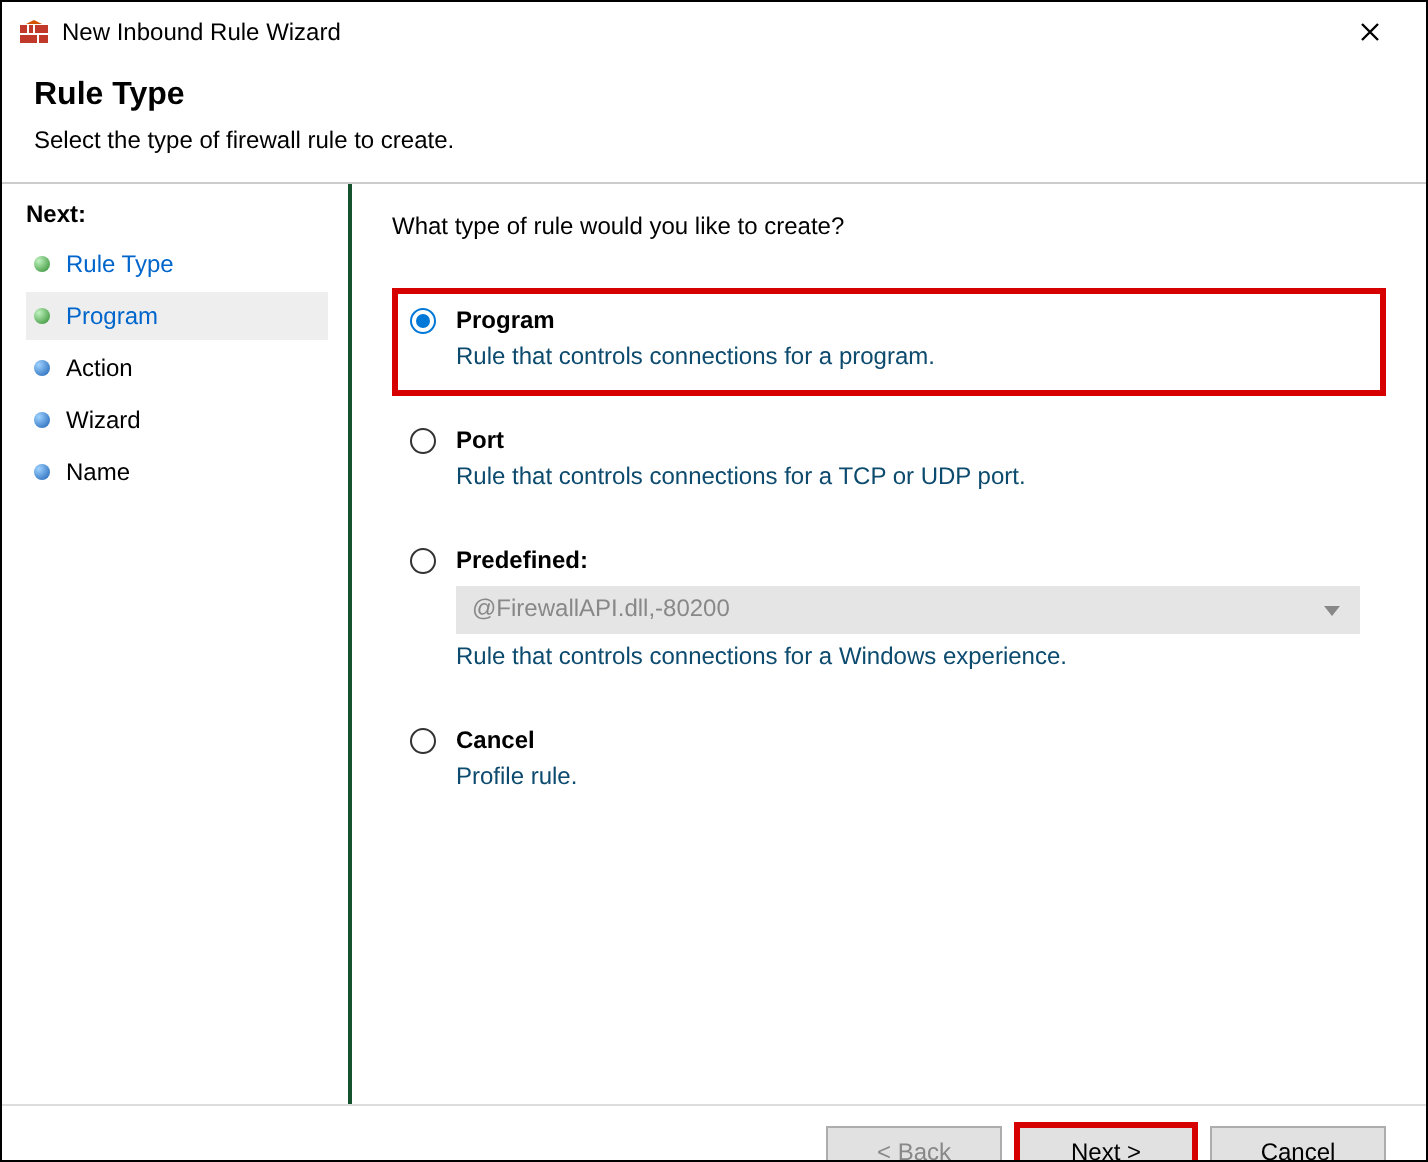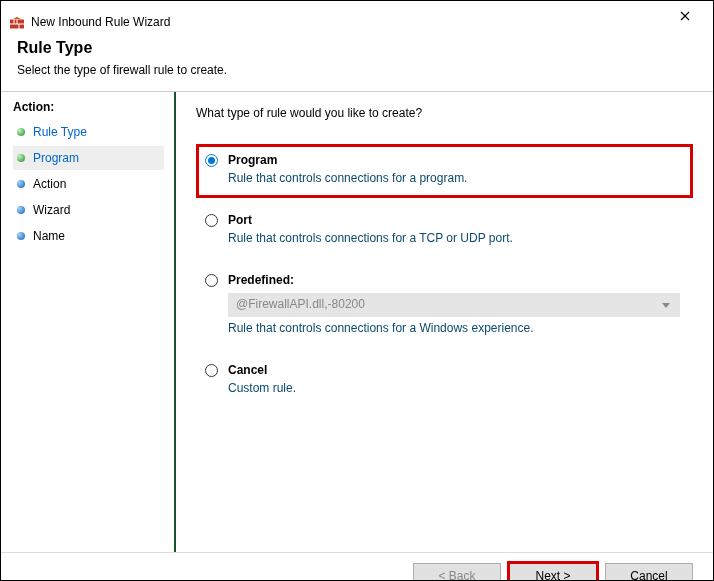--- a/index.html
+++ b/index.html
@@ -1,17 +1,17 @@
 <!DOCTYPE html>
 <html><head>
 <meta charset="utf-8">
 <style>
 * { box-sizing: border-box; margin: 0; padding: 0; }
 body { font-family: "Segoe UI", Tahoma, sans-serif; font-size: 12px; background: #fff; width: 714px; height: 581px; border: 1px solid #000; color: #000; }
-.titlebar { height: 30px; display: flex; padding: 14px 8px; }
+.titlebar { height: 30px; display: flex; align-items: center; padding: 14px 8px; }
 .titlebar .icon { width: 16px; height: 16px; margin-right: 6px; }
 .titlebar .title { flex: 1; }
 .close { width: 40px; height: 100%; display: flex; align-items: center; justify-content: center; }
 .close svg { width: 10px; height: 10px; }
 .header { padding: 8px 16px 10px; }
 .header h1 { font-size: 16px; font-weight: bold; margin-bottom: 6px; }
 .header .sub { font-size: 12px; }
 .divider { height: 1px; background: #ccc; margin-top: 4px; }
 .body { display: flex; height: 460px; }
 .sidebar { width: 185px; padding: 8px 10px 8px 12px; }
@@ -64,21 +64,21 @@
 </div>
 
 <div class="header">
   <h1>Rule Type</h1>
   <div class="sub">Select the type of firewall rule to create.</div>
 </div>
 <div class="divider"></div>
 
 <div class="body">
   <div class="sidebar">
-    <div class="steps-label">Action:</div>
+    <div class="steps-label">Next:</div>
     <ul class="steps" id="steps">
         <li class="step done">
           <span class="bullet"></span>
           <span class="label">Rule Type</span>
         </li>
         <li class="step current">
           <span class="bullet"></span>
           <span class="label">Program</span>
         </li>
         <li class="step pending">
@@ -118,21 +118,21 @@
             <span class="opt-title">Predefined:</span>
           </div>
           <div class="select-box">@FirewallAPI.dll,-80200</div>
           <div class="opt-desc">Rule that controls connections for a Windows experience.</div>
         </div>
         <div class="opt">
           <div class="opt-head">
             <span class="radio"></span>
             <span class="opt-title">Cancel</span>
           </div>
-          <div class="opt-desc">Custom rule.</div>
+          <div class="opt-desc">Profile rule.</div>
         </div>
       </div>
   </div>
 </div>
 
 <div class="footer">
   <div class="btn disabled">&lt; Back</div>
   <div class="btn highlight">Next &gt;</div>
   <div class="btn">Cancel</div>
 </div>

